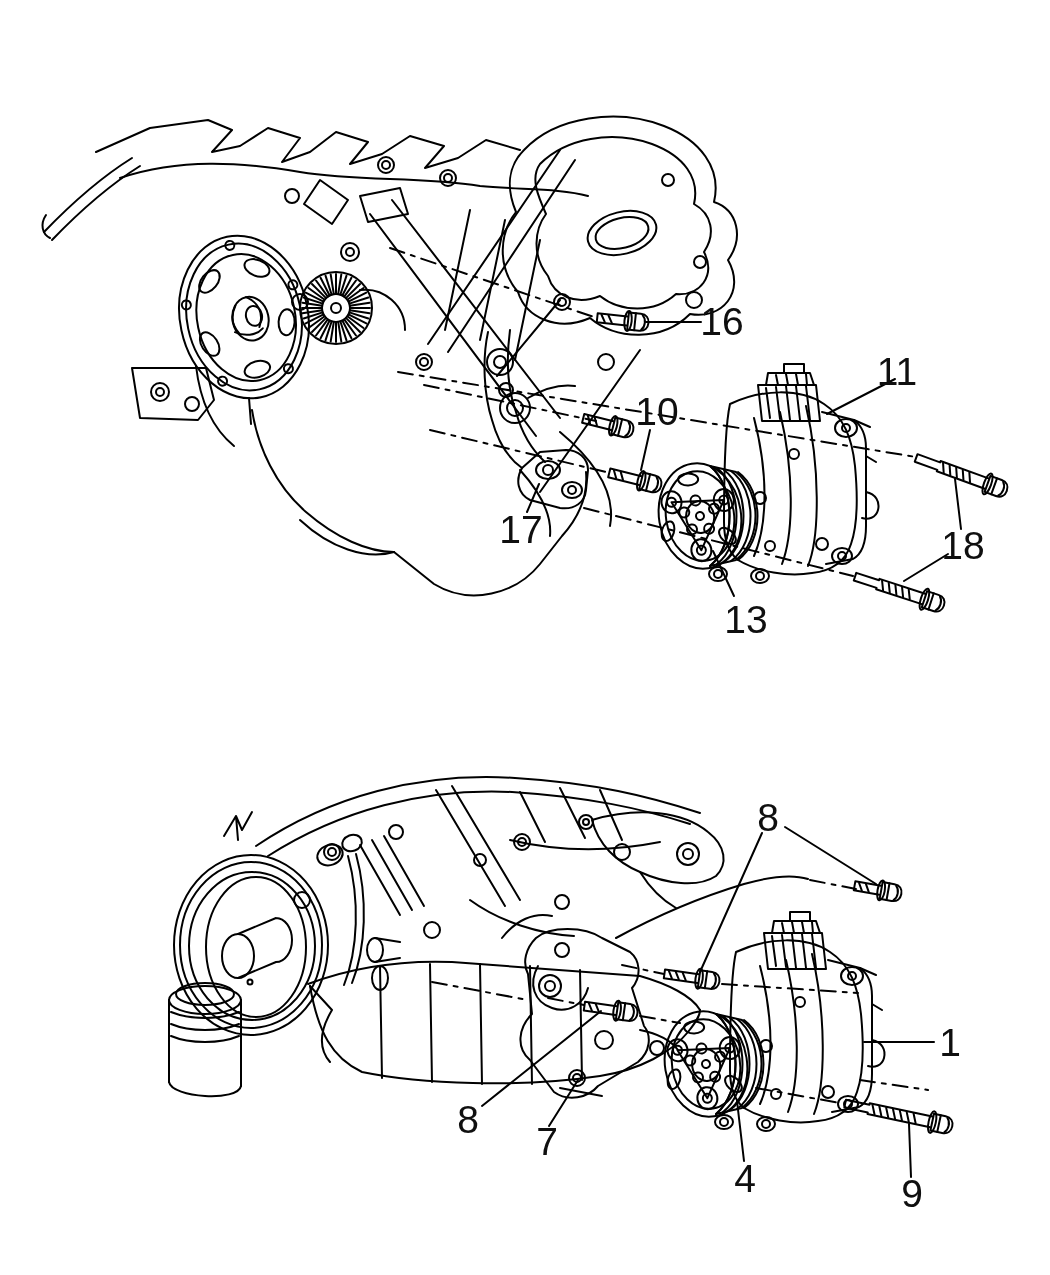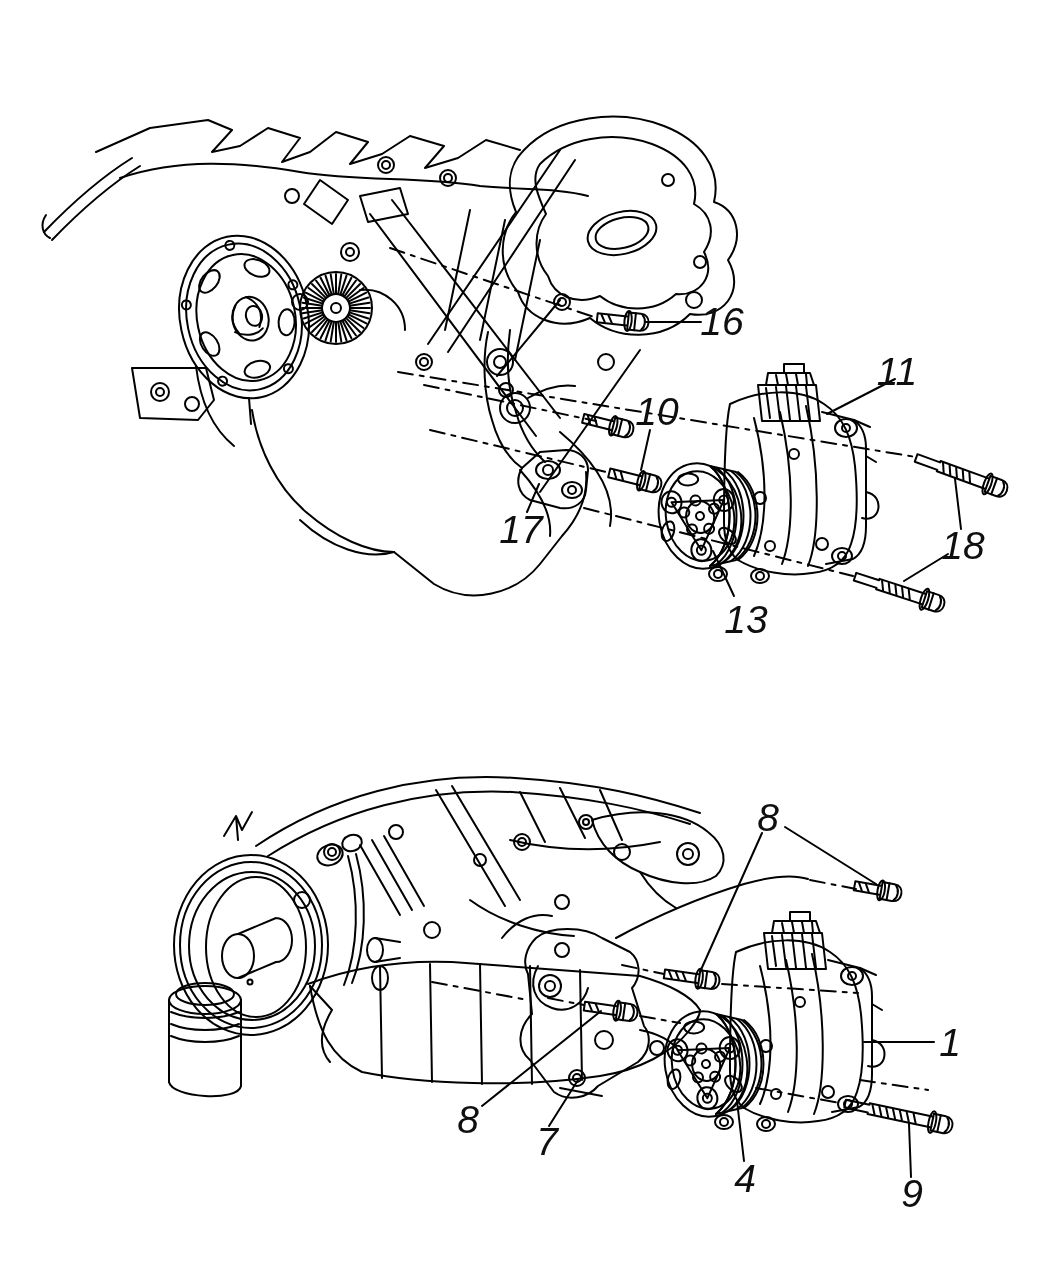--- a/index.html
+++ b/index.html
@@ -1,17 +1,17 @@
 <!DOCTYPE html>
 <html><head>
 <meta charset="utf-8">
 <style>
   html,body{margin:0;padding:0;background:#fff;}
   .stage{position:relative;width:1050px;height:1275px;background:#ffffff;overflow:hidden;
-         font-family:"Liberation Sans", sans-serif;font-style:italic;}
+         font-family:"Liberation Sans", sans-serif;}
   svg{display:block}
   .art path,.art line,.art circle,.art ellipse,.art polyline{fill:none;stroke:#000;stroke-width:2;
       stroke-linecap:round;stroke-linejoin:round;}
   .axis{stroke:#000;stroke-width:1.8;stroke-dasharray:15 7 4 7;fill:none;}
   .thin{stroke-width:1.3;}
   text{user-select:none;}
 </style>
 </head>
 <body>
 

